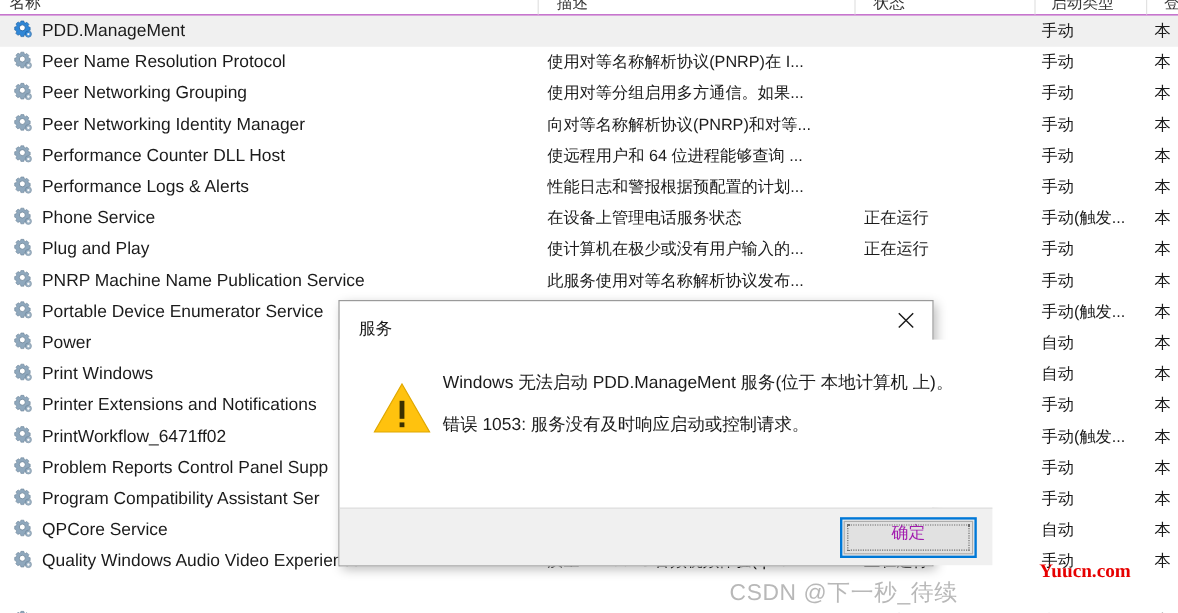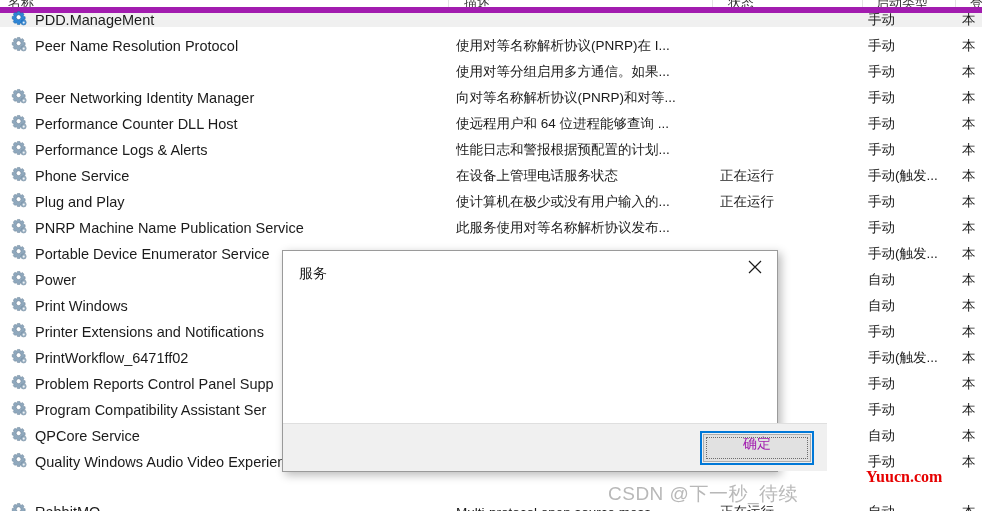--- a/index.html
+++ b/index.html
@@ -7,36 +7,36 @@
     width: 982px; height: 511px;
     overflow: hidden;
     background: #ffffff;
     font-family: "Liberation Sans", "DejaVu Sans", sans-serif;
   }
   #root { position: relative; width: 982px; height: 511px; background: #fff; }
 
   
   .list-header {
     position: absolute; left: 0; top: 0; width: 982px; height: 13px;
-    background: #ffffff; border-bottom: 6px solid #a21caf;
+    background: #ffffff; border-bottom: 1px solid #a21caf;
     overflow: hidden;
     padding-left: 24px;
   }
   .hdr-cell {
     position: absolute; top: -8px; height: 21px;
     font-size: 13px; color: #333; white-space: nowrap;
     padding-left: 8px; line-height: 21px;
   }
   .hdr-div {
     position: absolute; top: 0; width: 1px; height: 13px; background: #e2e2e2;
   }
 
   .rows { position: absolute; left: 0; top: 13px; width: 982px; height: 498px; }
   .row {
-    position: absolute; left: 0; width: 982px; height: 14px;
+    position: absolute; left: 0; width: 982px; height: 26px;
     display: flex; align-items: center; white-space: nowrap;
   }
   .row.selected { background: #f0f0f0; }
 
   .cell-name {
     position: absolute; left: 0; width: 448px; height: 26px;
     display: flex; align-items: center; padding-left: 11px;
     font-size: 14.5px; color: #1b1b1b; overflow: hidden;
   }
   .cell-desc {
@@ -177,20 +177,33 @@
               </g>
             </svg></span>
           <span>Peer Name Resolution Protocol</span>
         </div>
         <div class="cell-desc">使用对等名称解析协议(PNRP)在 I...</div>
         <div class="cell-status"></div>
         <div class="cell-startup">手动</div>
         <div class="cell-logon">本</div>
       </div>
       <div class="row" style="top: 52px;">
+        <div class="cell-name">
+          <span><svg class="gear" viewBox="0 0 17 17" aria-hidden="true">
+              <g fill="#8fa8bd" stroke="#6d8499" stroke-width="0.6">
+                <path d="M6.6 1.2h3l.35 1.6 1.3.55 1.4-.85 2.1 2.1-.85 1.4.55 1.3 1.6.35v3l-1.6.35-.55 1.3.85 1.4-2.1 2.1-1.4-.85-1.3.55-.35 1.6h-3l-.35-1.6-1.3-.55-1.4.85-2.1-2.1.85-1.4-.55-1.3L.3 10.3v-3l1.6-.35.55-1.3-.85-1.4 2.1-2.1 1.4.85 1.3-.55z" transform="scale(0.82) translate(1.2,0.6)"></path>
+              </g>
+              <circle cx="7.6" cy="7.2" r="2.5" fill="#ffffff" stroke="#6d8499" stroke-width="0.7"></circle>
+              <g fill="#6d8499" opacity="0.85">
+                <circle cx="12.6" cy="12.4" r="2.6" fill="#8fa8bd" stroke="#6d8499" stroke-width="0.6"></circle>
+                <circle cx="12.6" cy="12.4" r="1" fill="#ffffff"></circle>
+              </g>
+            </svg></span>
+          <span>Peer Networking Grouping</span>
+        </div>
         <div class="cell-desc">使用对等分组启用多方通信。如果...</div>
         <div class="cell-status"></div>
         <div class="cell-startup">手动</div>
         <div class="cell-logon">本</div>
       </div>
       <div class="row" style="top: 78px;">
         <div class="cell-name">
           <span><svg class="gear" viewBox="0 0 17 17" aria-hidden="true">
               <g fill="#8fa8bd" stroke="#6d8499" stroke-width="0.6">
                 <path d="M6.6 1.2h3l.35 1.6 1.3.55 1.4-.85 2.1 2.1-.85 1.4.55 1.3 1.6.35v3l-1.6.35-.55 1.3.85 1.4-2.1 2.1-1.4-.85-1.3.55-.35 1.6h-3l-.35-1.6-1.3-.55-1.4.85-2.1-2.1.85-1.4-.55-1.3L.3 10.3v-3l1.6-.35.55-1.3-.85-1.4 2.1-2.1 1.4.85 1.3-.55z" transform="scale(0.82) translate(1.2,0.6)"></path>
@@ -497,20 +510,33 @@
 
   <div class="dialog" style="z-index: 10;">
     <div class="dlg-title">服务</div>
 
     <div class="dlg-close">
       <svg width="16" height="16" viewBox="0 0 16 16" aria-hidden="true">
         <path d="M2 2 L14 14 M14 2 L2 14" stroke="#1b1b1b" stroke-width="1.2" fill="none"></path>
       </svg>
     </div>
 
+    <div class="dlg-body">
+      <div class="warn-icon">
+        <svg width="48" height="44" viewBox="0 0 48 44" aria-hidden="true">
+          <path d="M24 2 L47 42 L1 42 Z" fill="#ffc20e" stroke="#e0a800" stroke-width="1"></path>
+          <rect x="22" y="16" width="4" height="15" fill="#3a3000"></rect>
+          <rect x="22" y="34" width="4" height="4" fill="#3a3000"></rect>
+        </svg>
+      </div>
+      <div class="dlg-msg">
+        <div class="line1">Windows 无法启动 PDD.ManageMent 服务(位于 本地计算机 上)。</div>
+        <div class="line2">错误 1053: 服务没有及时响应启动或控制请求。</div>
+      </div>
+    </div>
 
     <div class="dlg-footer">
       <div class="ok-btn">
         <span>确定</span>
         <span class="ok-inner"></span>
       </div>
     </div>
   </div>
 
   <div class="wm-red" style="z-index: 20;">Yuucn.com</div>

